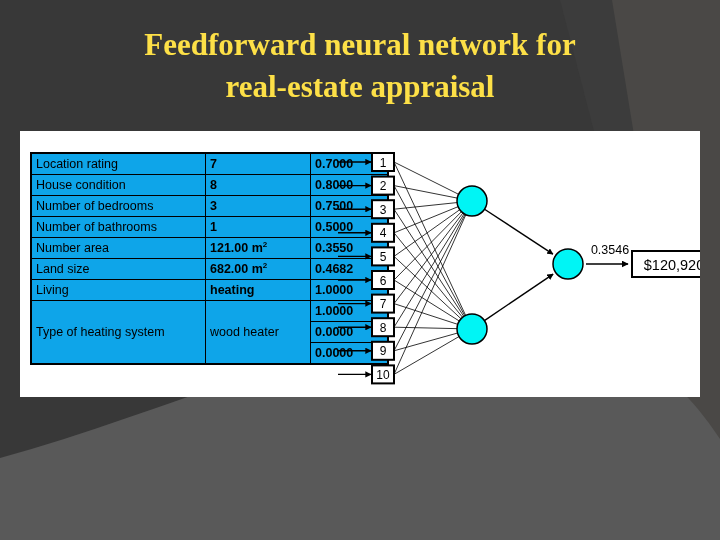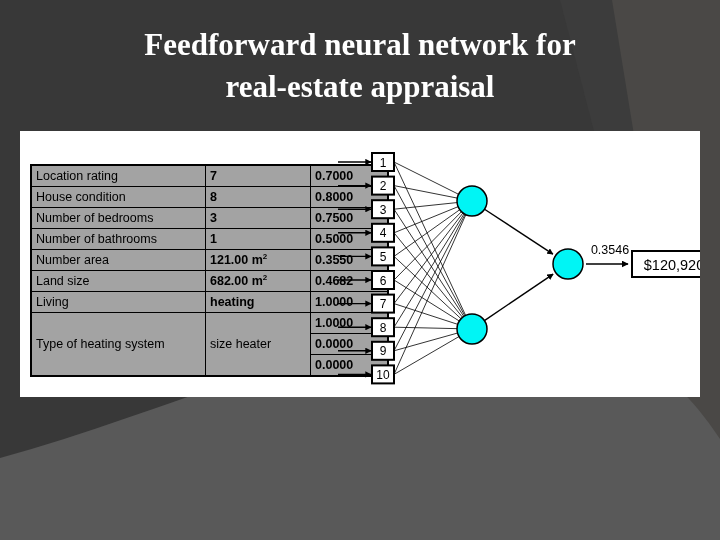--- a/index.html
+++ b/index.html
@@ -32,41 +32,41 @@
   #title {
     position: absolute;
     left: 40px;
     top: 24px;
     width: 640px;
     text-align: center;
     font-family: "Liberation Serif", "DejaVu Serif", serif;
     font-weight: bold;
     font-size: 31px;
     line-height: 1.37;
-    color: #ffffff;
+    color: #fde047;
     letter-spacing: 0px;
     white-space: pre-line;
   }
   
   #panel {
     position: absolute;
     left: 20px;
     top: 131px;
     width: 680px;
     height: 266px;
     background: #ffffff;
   }
   
   #feature-table {
     position: absolute;
     left: 10px;
-    top: 33px;
+    top: 21px;
     border-collapse: collapse;
     table-layout: fixed;
-    background: #a3a3a3;
+    background: #0ea5e9;
   }
   #feature-table td {
     border: 1px solid #000;
     font-family: "Liberation Sans", sans-serif;
     font-size: 12.5px;
     color: #000;
     padding: 0 4px;
     height: 20px;
     line-height: 20px;
     vertical-align: middle;
@@ -193,21 +193,21 @@
           <td class="col-value"><span>682.00 m</span><sup>2</sup></td>
           <td class="col-norm">0.4682</td>
         </tr>
         <tr>
           <td class="col-name">Living</td>
           <td class="col-value">heating</td>
           <td class="col-norm">1.0000</td>
         </tr>
         <tr>
           <td class="col-name heat-label" rowspan="3">Type of heating system</td>
-          <td class="col-value heat-value" rowspan="3">size heater</td>
+          <td class="col-value heat-value" rowspan="3">wood heater</td>
           <td class="col-norm">1.0000</td>
         </tr>
         <tr>
           <td class="col-norm">0.0000</td>
         </tr>
         <tr>
           <td class="col-norm">0.0000</td>
         </tr>
       </tbody>
     </table>

